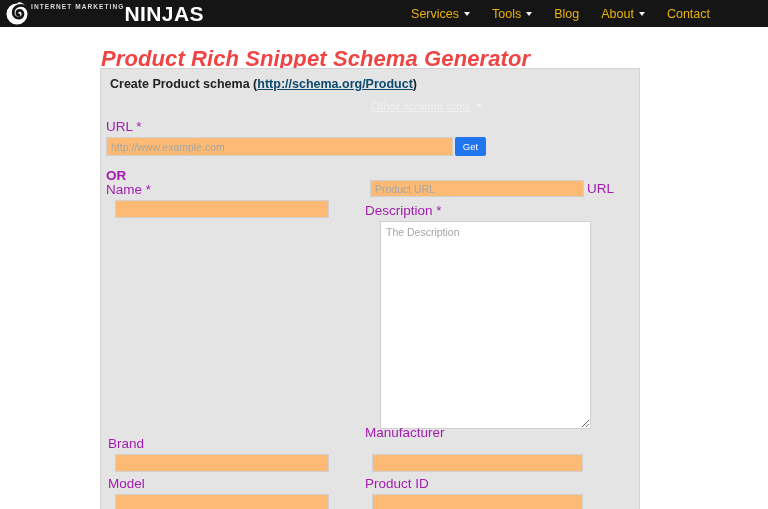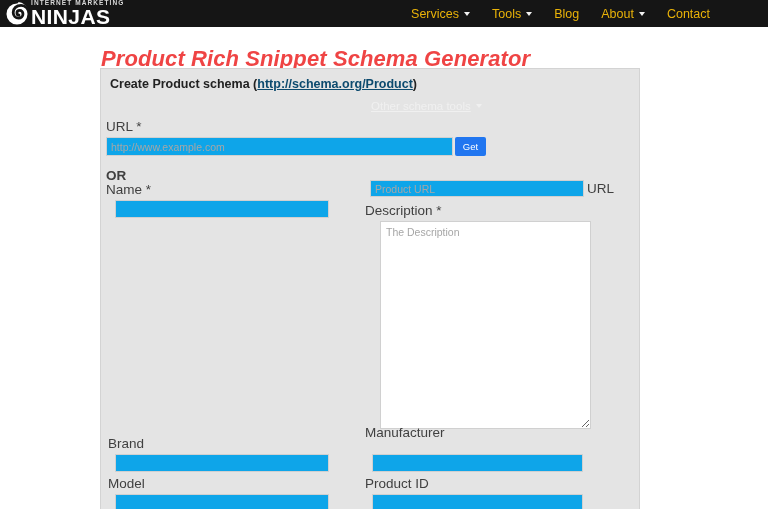--- a/index.html
+++ b/index.html
@@ -33,21 +33,20 @@
     height: 27px;
   }
   .brand-mark {
     width: 26px;
     height: 26px;
     flex: 0 0 26px;
     display: block;
   }
   .brand-text {
     display: flex;
-    flex-direction: column;
     justify-content: center;
     margin-left: 1px;
     line-height: 1;
   }
   .brand-kicker {
     color: #d8d8d8;
     font-size: 6.5px;
     letter-spacing: 1.1px;
     font-weight: bold;
     margin-bottom: 0px;
@@ -142,27 +141,27 @@
     gap: 5px;
   }
   .other-tools .caret {
     border-top-color: #f0f0f0;
   }
 
   
   .lbl {
     position: absolute;
     font-size: 13.5px;
-    color: #404040;
+    color: #a21caf;
     white-space: nowrap;
     text-align: center;
   }
   .txt {
     position: absolute;
-    background: #0ea5e9;
+    background: #fdba74;
     border: 1px solid #d0d0d0;
     box-sizing: border-box;
     font-family: "Liberation Sans", sans-serif;
     font-size: 10.5px;
     color: #222222;
     padding: 0 4px;
     outline: none;
   }
   .txt::placeholder { color: #a6a6a6; }
 

